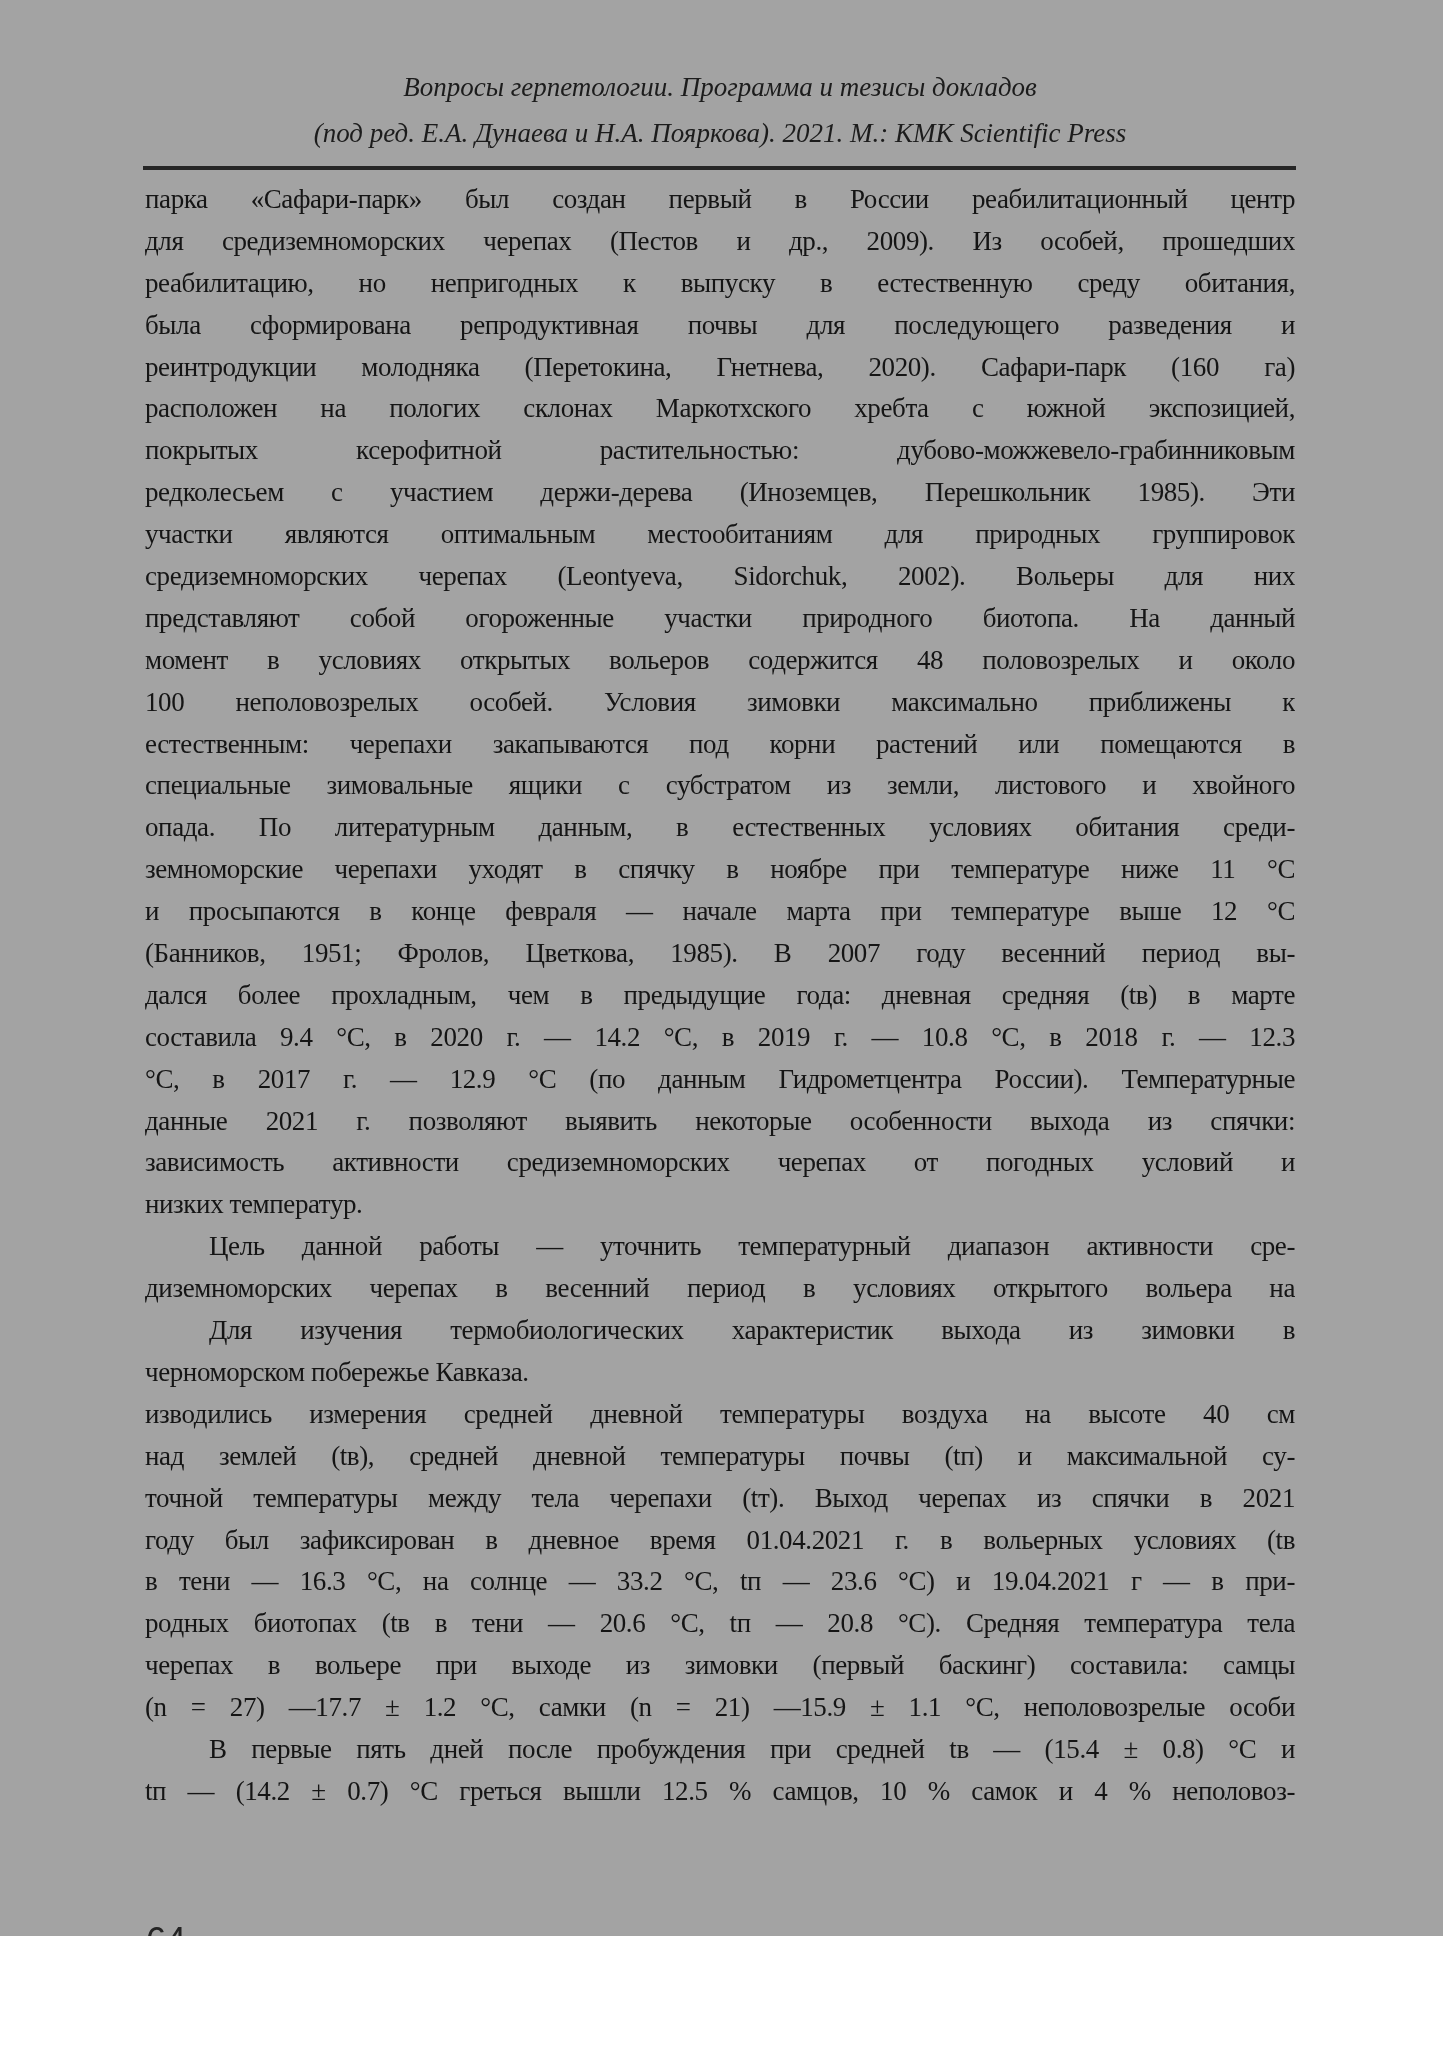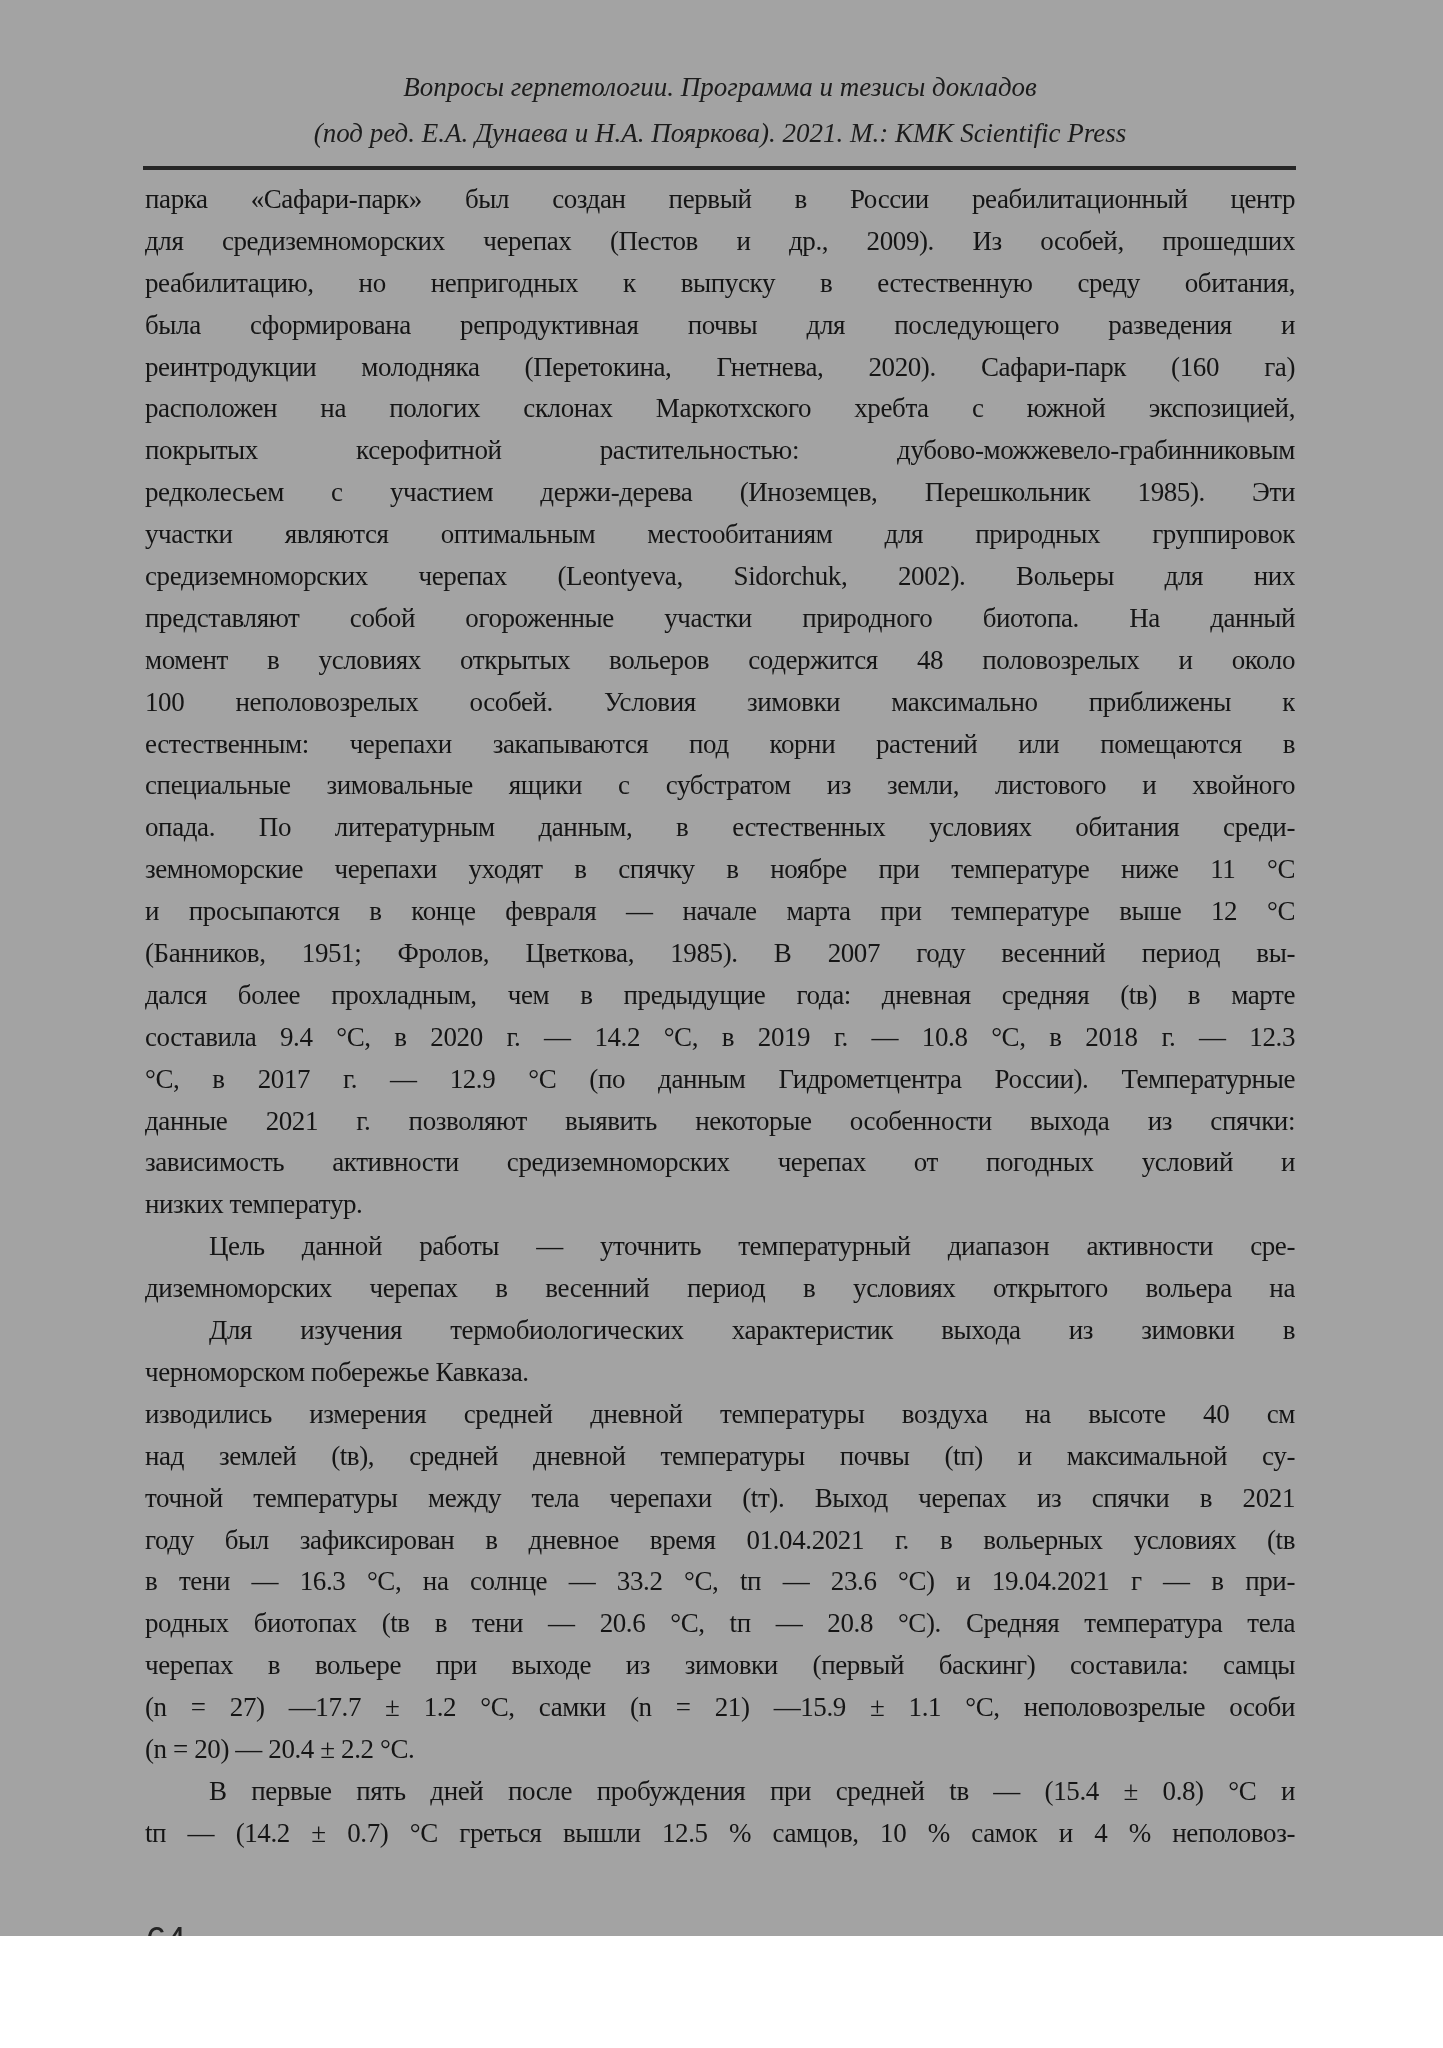--- a/index.html
+++ b/index.html
@@ -106,20 +106,19 @@
       <div class="line indent">Для изучения термобиологических характеристик выхода из зимовки в</div>
       <div class="line endline">черноморском побережье Кавказа.</div>
       <div class="line">изводились измерения средней дневной температуры воздуха на высоте 40 см</div>
       <div class="line">над землей (tв), средней дневной температуры почвы (tп) и максимальной су-</div>
       <div class="line">точной температуры между тела черепахи (tт). Выход черепах из спячки в 2021</div>
       <div class="line">году был зафиксирован в дневное время 01.04.2021 г. в вольерных условиях (tв</div>
       <div class="line">в тени — 16.3 °С, на солнце — 33.2 °С, tп — 23.6 °С) и 19.04.2021 г — в при-</div>
       <div class="line">родных биотопах (tв в тени — 20.6 °С, tп — 20.8 °С). Средняя температура тела</div>
       <div class="line">черепах в вольере при выходе из зимовки (первый баскинг) составила: самцы</div>
       <div class="line">(n = 27) —17.7 ± 1.2 °С, самки (n = 21) —15.9 ± 1.1 °С, неполовозрелые особи</div>
-      <div class="line endline">(n = 20) — 20.4 ± 2.2 °С.</div>
       <div class="line indent">В первые пять дней после пробуждения при средней tв — (15.4 ± 0.8) °С и</div>
       <div class="line">tп — (14.2 ± 0.7) °С греться вышли 12.5 % самцов, 10 % самок и 4 % неполовоз-</div>
     </div>
 
   <div class="pagenum">64</div>
 
 </div>
 
 </body></html>

